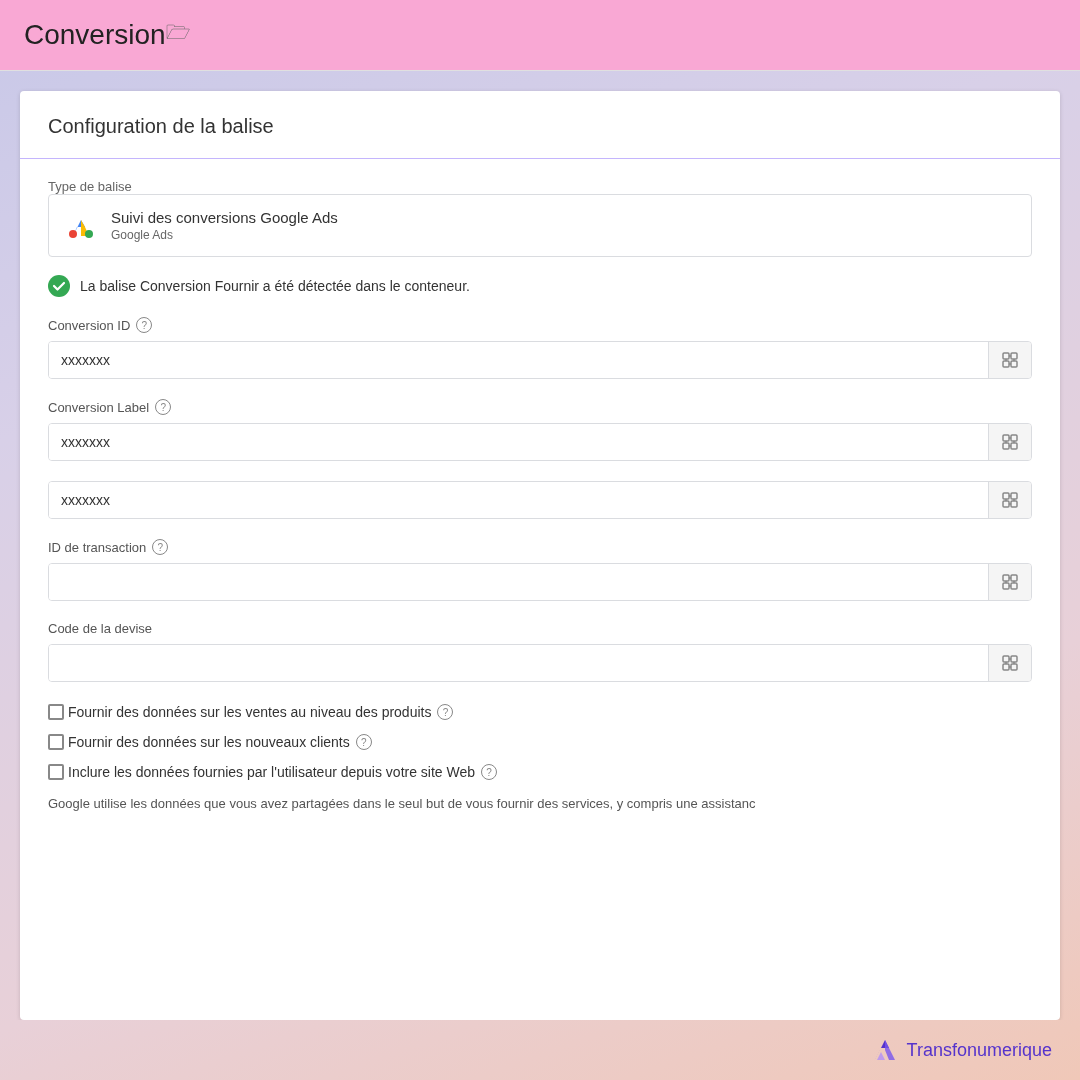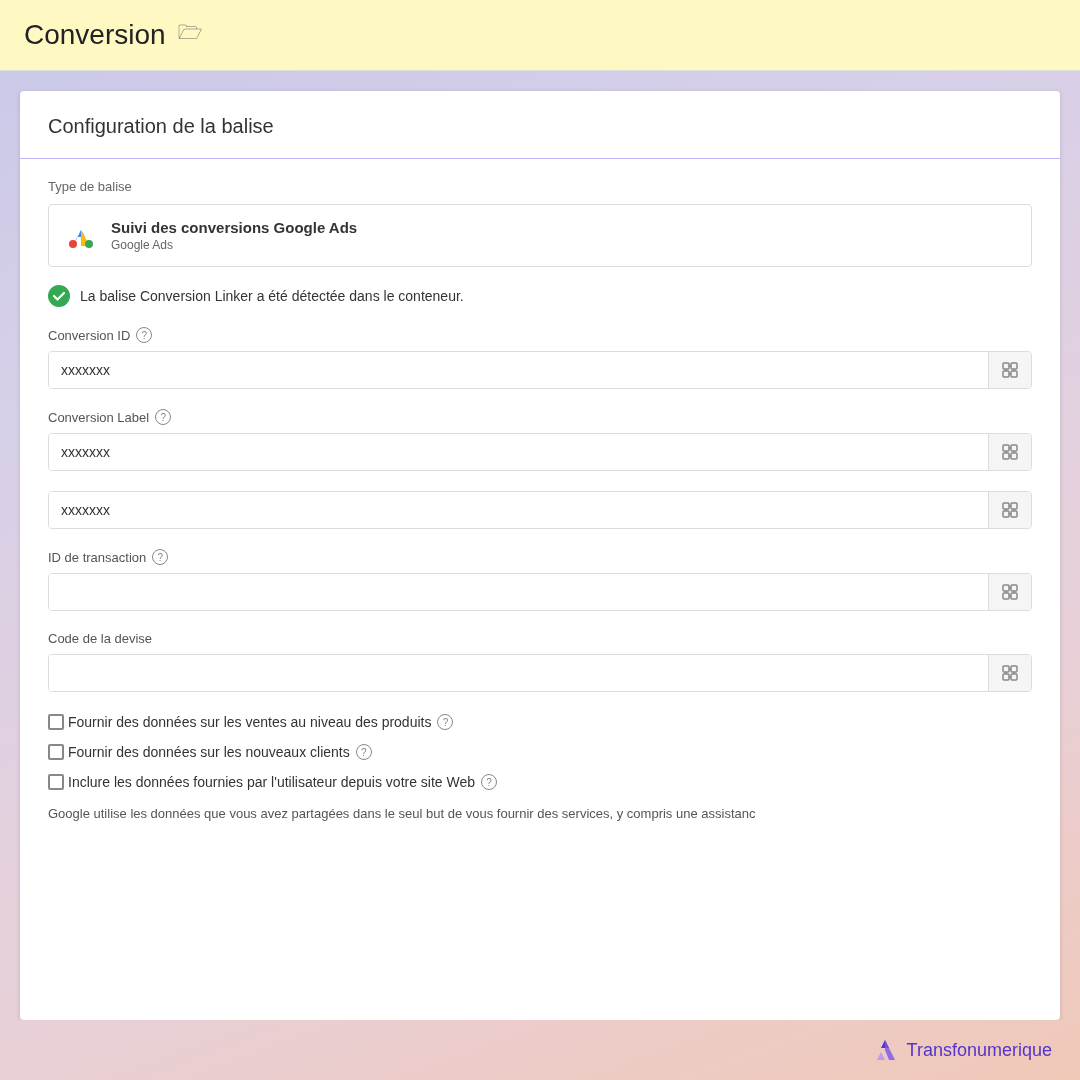--- a/index.html
+++ b/index.html
@@ -9,25 +9,24 @@
       height: 1080px;
       overflow: hidden;
       font-family: 'Arial', sans-serif;
       background: linear-gradient(160deg, #c8c8e8 0%, #d8d0e8 30%, #e8d0d8 70%, #f0c8b8 100%);
       display: flex;
       flex-direction: column;
     }
 
     
     .top-header {
-      background: #fef9c3;
+      background: #f9a8d4;
       padding: 18px 24px;
       display: flex;
       align-items: center;
-      gap: 12px;
       border-bottom: 1px solid #e0e0e0;
       min-height: 60px;
     }
 
     .top-header-title {
       font-size: 28px;
       font-weight: 400;
       color: #222222;
     }
 
@@ -71,21 +70,20 @@
       padding: 0 28px 20px 28px;
       overflow-y: auto;
       flex: 1;
     }
 
     
     .section-label {
       font-size: 13px;
       color: #666666;
       margin-top: 20px;
-      margin-bottom: 10px;
     }
 
     
     .tag-type-box {
       border: 1px solid #dadce0;
       border-radius: 4px;
       padding: 14px 16px;
       display: flex;
       align-items: center;
       gap: 14px;
@@ -93,21 +91,21 @@
     }
 
     .google-ads-icon {
       width: 32px;
       height: 32px;
       flex-shrink: 0;
     }
 
     .tag-type-info .tag-name {
       font-size: 15px;
-      font-weight: 700;
+      font-weight: 400;
       color: #333333;
     }
 
     .tag-type-info .tag-sub {
       font-size: 12px;
       color: #666666;
       margin-top: 2px;
     }
 
     
@@ -291,21 +289,21 @@
           <div class="tag-name">Suivi des conversions Google Ads</div>
           <div class="tag-sub">Google Ads</div>
         </div>
       </div>
 
       <div class="success-notice">
         <svg class="success-icon" viewBox="0 0 22 22" xmlns="http://www.w3.org/2000/svg">
           <circle cx="11" cy="11" r="11" fill="#34A853"></circle>
           <polyline points="6,11 9.5,14.5 16,8" stroke="white" stroke-width="2.2" fill="none" stroke-linecap="round" stroke-linejoin="round"></polyline>
         </svg>
-        <span class="success-text">La balise Conversion Linker a été détectée dans le conteneur.</span>
+        <span class="success-text">La balise Conversion Fournir a été détectée dans le conteneur.</span>
       </div>
 
       <div id="fields-container">
           <div class="field-group">
             <div class="field-label">
               <span>Conversion ID</span>
               <span class="help-icon">?</span>
             </div>
             <div class="input-row">
               <input type="text" class="input-field" value="xxxxxxx" style="">

